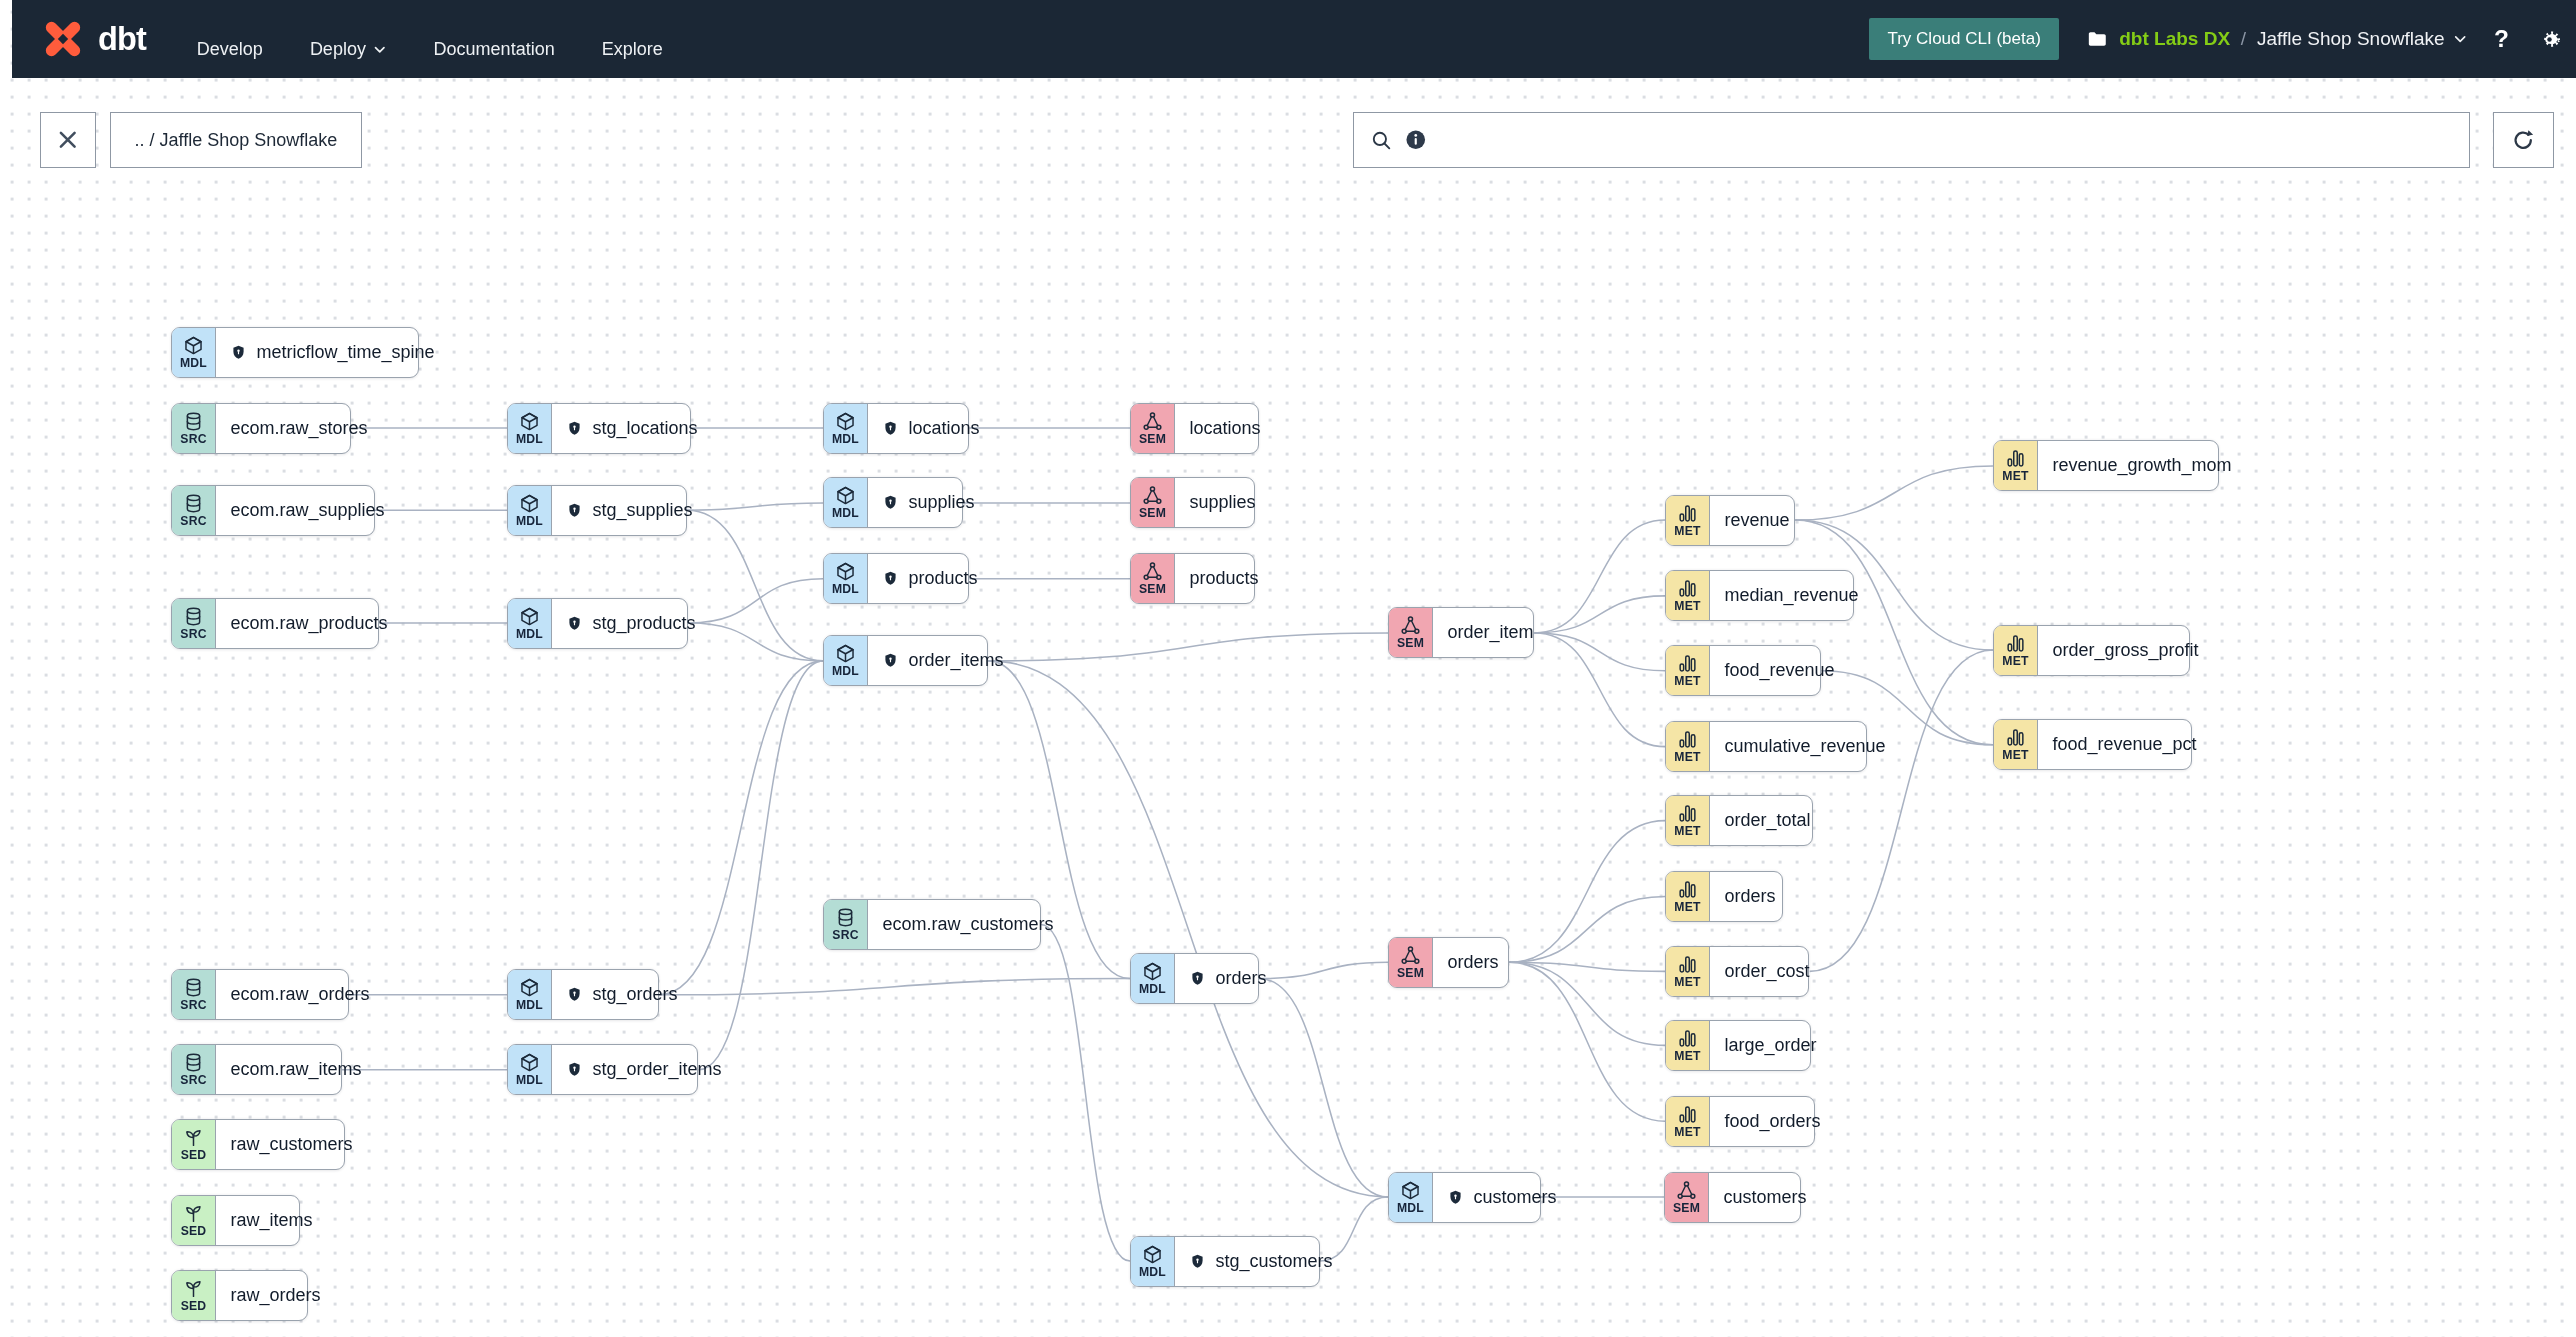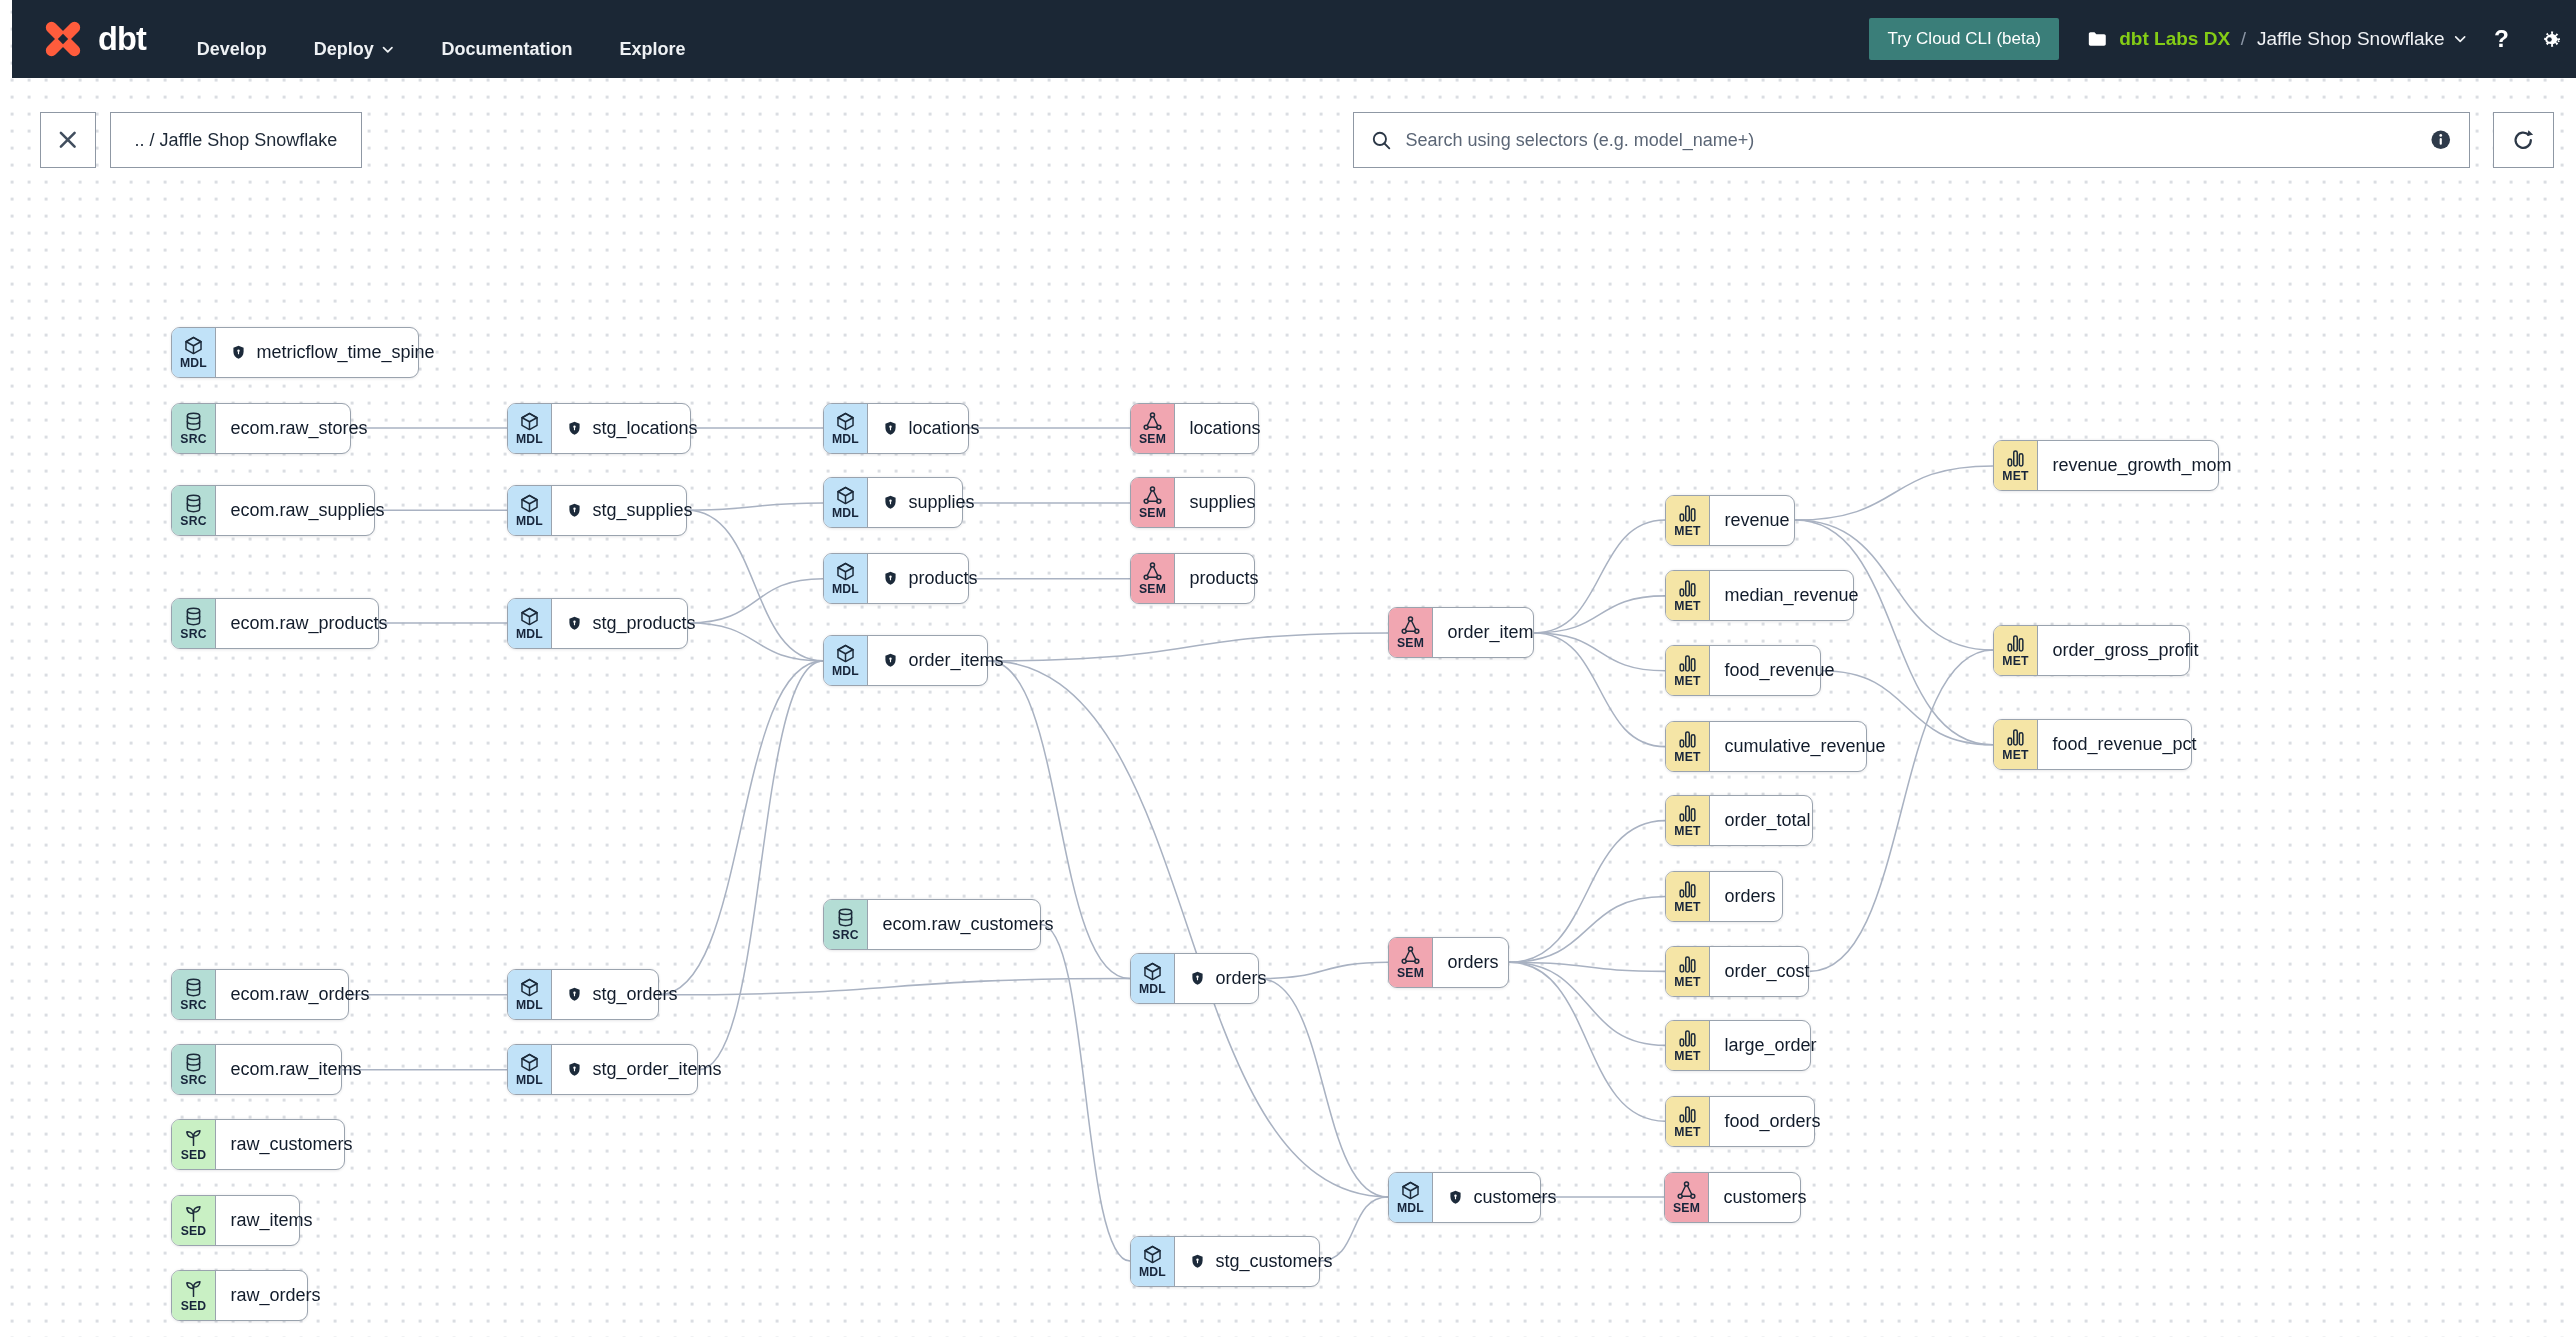--- a/index.html
+++ b/index.html
@@ -46,21 +46,21 @@
   
   #navbar {
     position:absolute; left:12px; top:0; width:2576px; height:78px; z-index:5;
     background:#1b2735; display:flex; align-items:center; padding:0 25px;
     color:#f4f6f8;
   }
   .logo { display:flex; align-items:center; gap:9px; margin-right:51px; }
   .logo svg { width:52px; height:52px; }
   .brand { font-size:32.5px; font-weight:700; color:#ffffff; letter-spacing:-0.9px; }
   .navitems { display:flex; align-items:center; gap:47px; }
-  .navitem { font-size:18px; font-weight:700; color:#eef1f4; display:flex; align-items:center; gap:7.2px; cursor:pointer;margin-top:21px; }
+  .navitem { font-size:18px; font-weight:400; color:#eef1f4; display:flex; align-items:center; gap:7.2px; cursor:pointer;margin-top:21px; }
   .navitem svg { width:13.5px; height:13.5px; }
   #nav-right { margin-left:auto; display:flex; align-items:center; gap:27px; }
   .cta {
     background:#3a7e79; color:#ffffff; font-size:17px; font-weight:400;
     border:none; border-radius:2px; padding:10.8px 18px; cursor:pointer;
     font-family:"Liberation Sans", sans-serif;
   }
   .projpath { display:flex; align-items:center; gap:10.8px; font-size:19px; }
   .projpath .org { font-weight:700; color:#84cc16; }
   .projpath .sep { color:#8b96a5; }
@@ -863,21 +863,20 @@
   </svg>
 </div>
 <div class="tbtn" id="crumb-chip">
   <span>.. / Jaffle Shop Snowflake</span>
 </div>
 <div class="tbtn" id="search-wrap">
   <svg width="22.6" height="22.6" viewBox="0 0 24 24">
     <circle cx="10.5" cy="10.5" r="6.5" fill="none" stroke="#2c3847" stroke-width="2"></circle>
     <line x1="15.4" y1="15.4" x2="20.5" y2="20.5" stroke="#2c3847" stroke-width="2" stroke-linecap="round"></line>
   </svg>
-  <input type="text" placeholder="Search using selectors (e.g. model_name+)" style="">
   <svg width="23.5" height="23.5" viewBox="0 0 24 24">
     <circle cx="12" cy="12" r="9.5" fill="#2e3a4a"></circle>
     <circle cx="12" cy="7.6" r="1.4" fill="#ffffff"></circle>
     <rect x="10.9" y="10.2" width="2.2" height="7" rx="1.1" fill="#ffffff"></rect>
   </svg>
 </div>
 <div class="tbtn" id="refresh-btn">
   <svg width="24.4" height="24.4" viewBox="0 0 24 24">
     <path d="M19.5 12a7.5 7.5 0 1 1-2.2-5.3" fill="none" stroke="#2c3847" stroke-width="2.2" stroke-linecap="round"></path>
     <polygon points="17.2,2.2 21.8,6.6 15.6,7.6" fill="#2c3847"></polygon>

